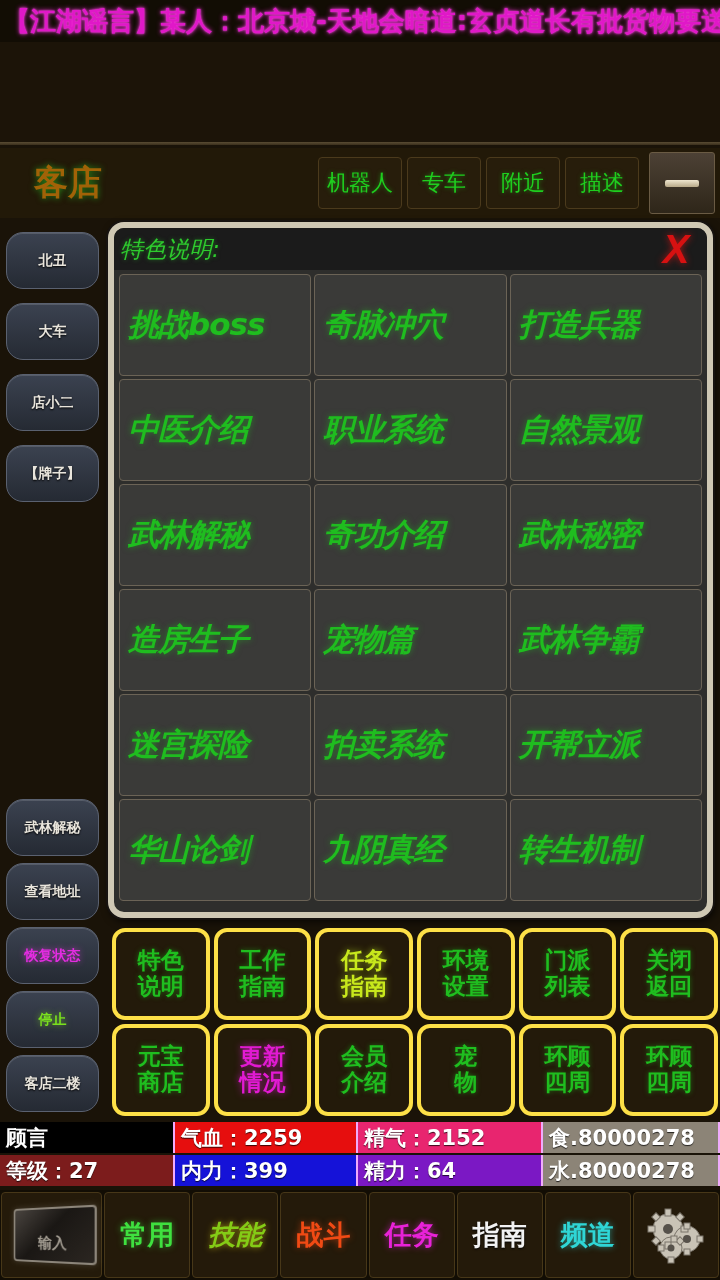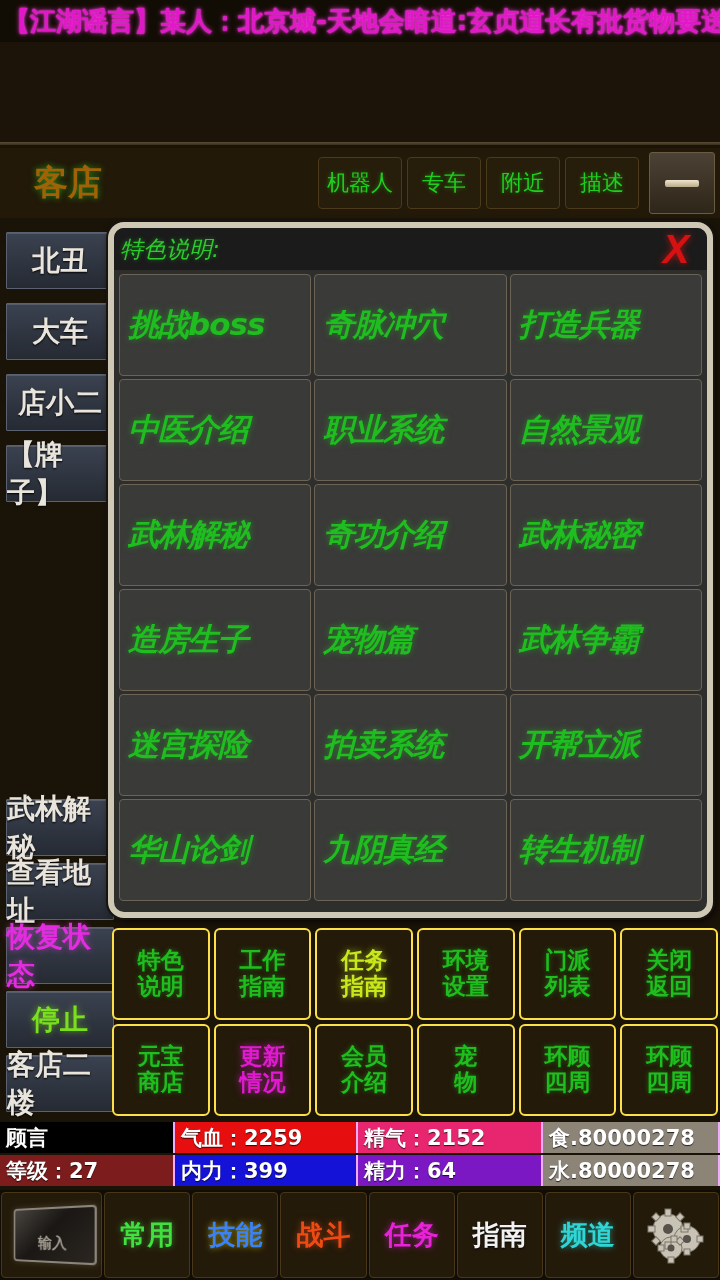--- a/index.html
+++ b/index.html
@@ -50,27 +50,27 @@
     width:66px; height:62px; margin-right:5px; margin-left:5px;
     background:linear-gradient(#4c4135,#2e2619);
     border:1px solid #6a5b44; border-radius:3px;
     display:flex; align-items:center; justify-content:center;
   }
   .hbtn-min .bar { width:34px; height:7px; background:linear-gradient(#efe6cf,#b8a988); border-radius:2px;}
 
   
   .sidebar { position:absolute; left:0; top:222px; width:108px; height:898px; }
   .sb-btn {
-    position:absolute; left:6px; width:108px; height:57px;
-    border-radius:1px;
+    position:absolute; left:6px; width:93px; height:57px;
+    border-radius:17px;
     background:linear-gradient(#3b4250,#252a33);
     border:1px solid #5a6170;
     box-shadow:inset 0 1px 0 rgba(255,255,255,.14);
     display:flex; align-items:center; justify-content:center;
-    font-size:28px; font-weight:bold; color:#e9e5dc;
+    font-size:14px; font-weight:bold; color:#e9e5dc;
     text-shadow:0 1px 2px #000;
   }
   .sb-btn.magenta{ color:#e32ce0; text-shadow:0 0 6px rgba(240,60,235,.6); }
   .sb-btn.green{ color:#7ae01e; text-shadow:0 0 6px rgba(130,230,30,.6); }
 
   
   .modal {
     position:absolute; left:108px; top:222px; width:605px; height:696px;
     background:#2e2e2c;
     border:6px solid #cfc8b4;
@@ -102,21 +102,21 @@
     padding-left:8px;
     font-size:31px; color:#1fbd1f; font-weight:bold;
     text-shadow:0 0 6px rgba(30,200,30,.5);
     letter-spacing:-1px;
   }
 
   
   .cmdzone { position:absolute; left:110px; top:926px; width:610px; height:196px; }
   .cmdrow { display:flex; height:96px; }
   .cmd {
-    flex:1; margin:2px 2px; border:2px solid #fde047; border-radius:6px;
+    flex:1; margin:2px 2px; border:4px solid #fde047; border-radius:13px;
     background:#231a0a;
     display:flex; flex-direction:column; align-items:center; justify-content:center;
     font-size:23px; font-weight:bold; line-height:1.12;
     color:#1fbe1f; text-shadow:0 0 5px rgba(30,200,30,.5);
   }
   .cmd.hl { color:#c8e81c; text-shadow:0 0 7px rgba(200,235,30,.65); }
   .cmd.mag { color:#e11ad2; text-shadow:0 0 7px rgba(235,30,215,.65); }
 
   
   .status { position:absolute; left:0; top:1122px; width:720px; height:64px; }
@@ -143,21 +143,21 @@
     width:86px; height:56px;
     background:linear-gradient(135deg,#49443f,#1a1714 45%,#2b2621);
     border:2px solid #8c857a; border-radius:4px;
     transform:perspective(150px) rotateY(-16deg);
     display:flex; align-items:flex-end; justify-content:center;
     box-shadow:0 0 6px rgba(255,255,255,.15);
   }
   .input-chip span { font-size:15px; color:#b9b2a6; padding-bottom:8px; opacity:.85;}
   .gearwrap { display:flex; align-items:center; justify-content:center; }
   .nav.c-green{ color:#3fe03f; text-shadow:0 0 6px rgba(60,220,60,.6);}
-  .nav.c-yellow{ color:#3b82f6; text-shadow:0 0 6px rgba(235,225,20,.6);}
+  .nav.c-yellow{ color:#84cc16; text-shadow:0 0 6px rgba(235,225,20,.6);font-style:italic;}
   .nav.c-orange{ color:#f04a14; text-shadow:0 0 6px rgba(240,75,20,.6);}
   .nav.c-magenta{ color:#e822d8; text-shadow:0 0 6px rgba(230,35,215,.6);}
   .nav.c-white{ color:#f2f2f2; text-shadow:0 1px 2px #000;}
   .nav.c-cyan{ color:#2fd6d6; text-shadow:0 0 6px rgba(45,215,215,.6);}
 </style>
 </head>
 <body>
 
 <div id="app">
 

